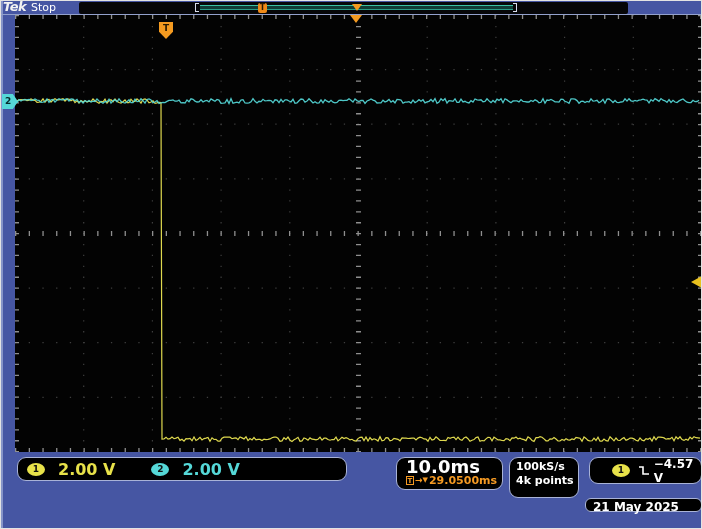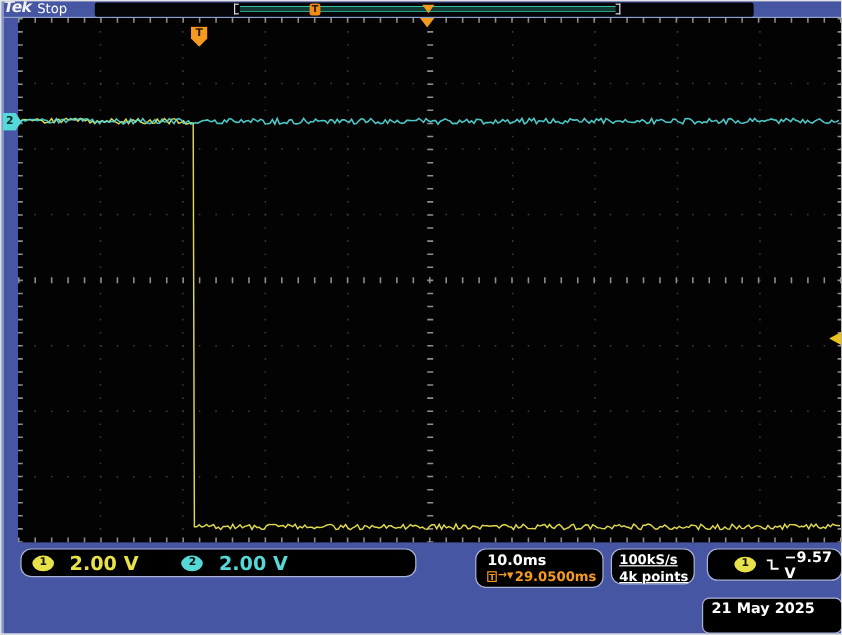--- a/index.html
+++ b/index.html
@@ -41,31 +41,31 @@
   
   .box { position:absolute; background:#000; border:1px solid #a9b3d7; border-radius:9px; color:#fff; }
   .ch-box { left:16px; top:456px; width:330px; height:24px; display:flex; align-items:center; }
   .badge { display:inline-block; width:18px; height:13px; border-radius:50%;
            color:#111; font-size:9px; font-weight:bold; text-align:center; line-height:13px; flex:none; }
   .b-yel { background:#e8e24a; } .b-cyn { background:#55d8d8; }
   .scale-lbl { font-size:16px; font-weight:bold; margin-left:13px; }
   .c-yel { color:#e8e24a; } .c-cyn { color:#55d8d8; }
   .ch-box .badge1 { margin-left:9px; } .ch-box .badge2 { margin-left:36px; }
   .tb-box { left:395px; top:456px; width:107px; height:33px; padding:2px 0 0 9px; }
-  .tb-main { font-size:12px; font-weight:bold; line-height:14px; }
+  .tb-main { font-size:18px; font-weight:bold; line-height:14px; }
   .tb-trig { font-size:11px; font-weight:bold; color:#f59a23; line-height:13px; display:flex; align-items:center; }
   .ticon { display:inline-block; border:1px solid #f59a23; font-size:7px; font-weight:bold;
            width:8px; height:9px; text-align:center; line-height:8px; margin-right:1px; }
   .tb-trig .arr { font-size:9px; } .tb-trig .tri { font-size:7px; margin-right:1px; }
-  .sr-box { left:508px; top:456px; width:70px; height:30px; padding:2px 0 0 6px; font-size:11px; font-weight:bold; line-height:14px;text-decoration:underline; }
+  .sr-box { left:508px; top:456px; width:70px; height:41px; padding:2px 0 0 6px; font-size:11px; font-weight:bold; line-height:14px; }
   .trg-box { left:588px; top:456px; width:113px; height:27px; display:flex; align-items:center; }
   .trg-box .badge { margin-left:22px; }
   .slope { margin-left:8px; }
   .trg-lv { font-size:12px; font-weight:bold; margin-left:5px; }
-  .dt-box { left:584px; top:497px; width:117px; height:30px; border-radius:6px;
+  .dt-box { left:584px; top:497px; width:117px; height:14px; border-radius:6px;
             padding:1px 0 0 7px; font-size:12px; font-weight:bold; line-height:14px; }
 </style>
 </head>
 <body>
 
 <div class="scope">
 
   <div class="topbar">
     <span class="tek">Tek</span>
     <span class="stop">Stop</span>
@@ -136,20 +136,20 @@
   <div class="box sr-box">
     <div>100kS/s</div>
     <div>4k points</div>
   </div>
 
   <div class="box trg-box">
     <span class="badge b-yel">1</span>
     <svg class="slope" width="12" height="11">
       <path d="M1 2 H5 V9 H11" stroke="#ffffff" stroke-width="1.6" fill="none"></path>
     </svg>
-    <span class="trg-lv">−9.57 V</span>
+    <span class="trg-lv">−4.57 V</span>
   </div>
 
   <div class="box dt-box">
     <div>21 May 2025</div>
   </div>
 
 </div>
 
 </body></html>

